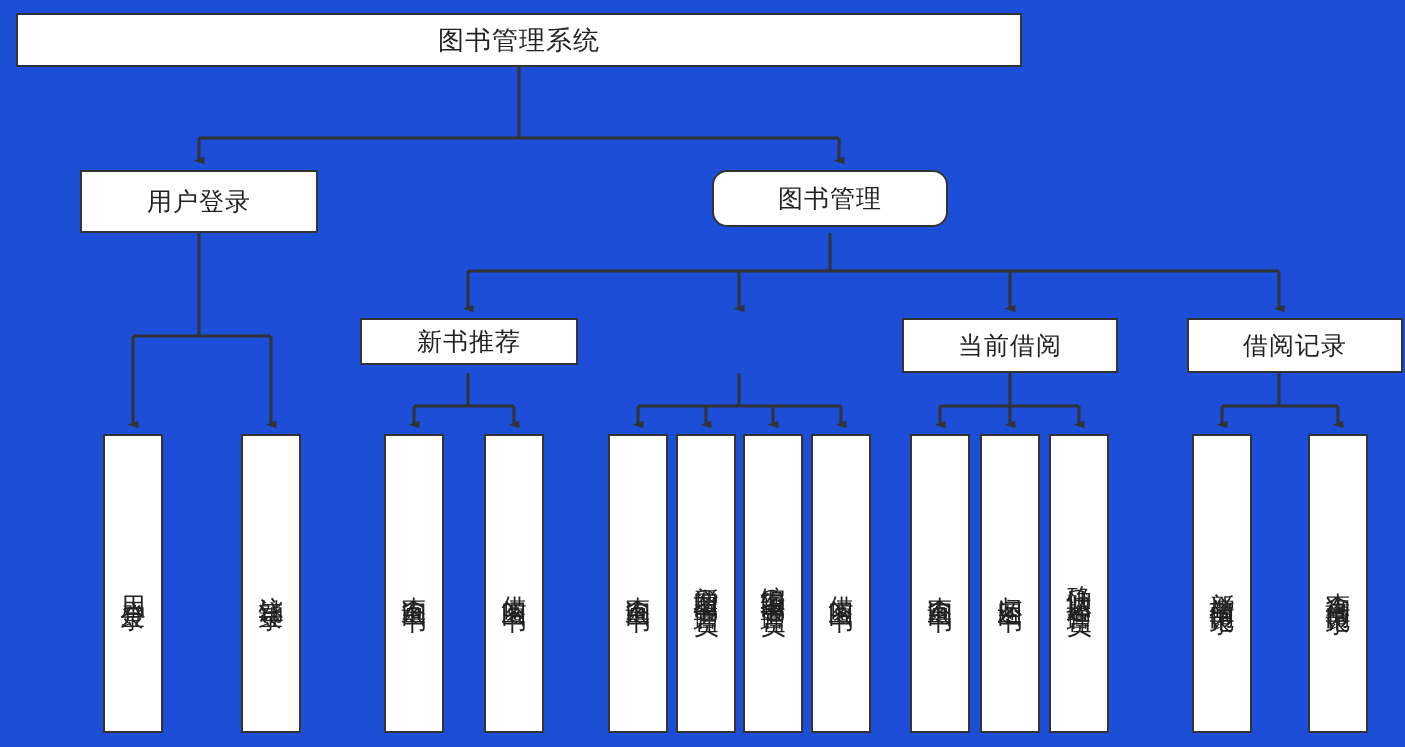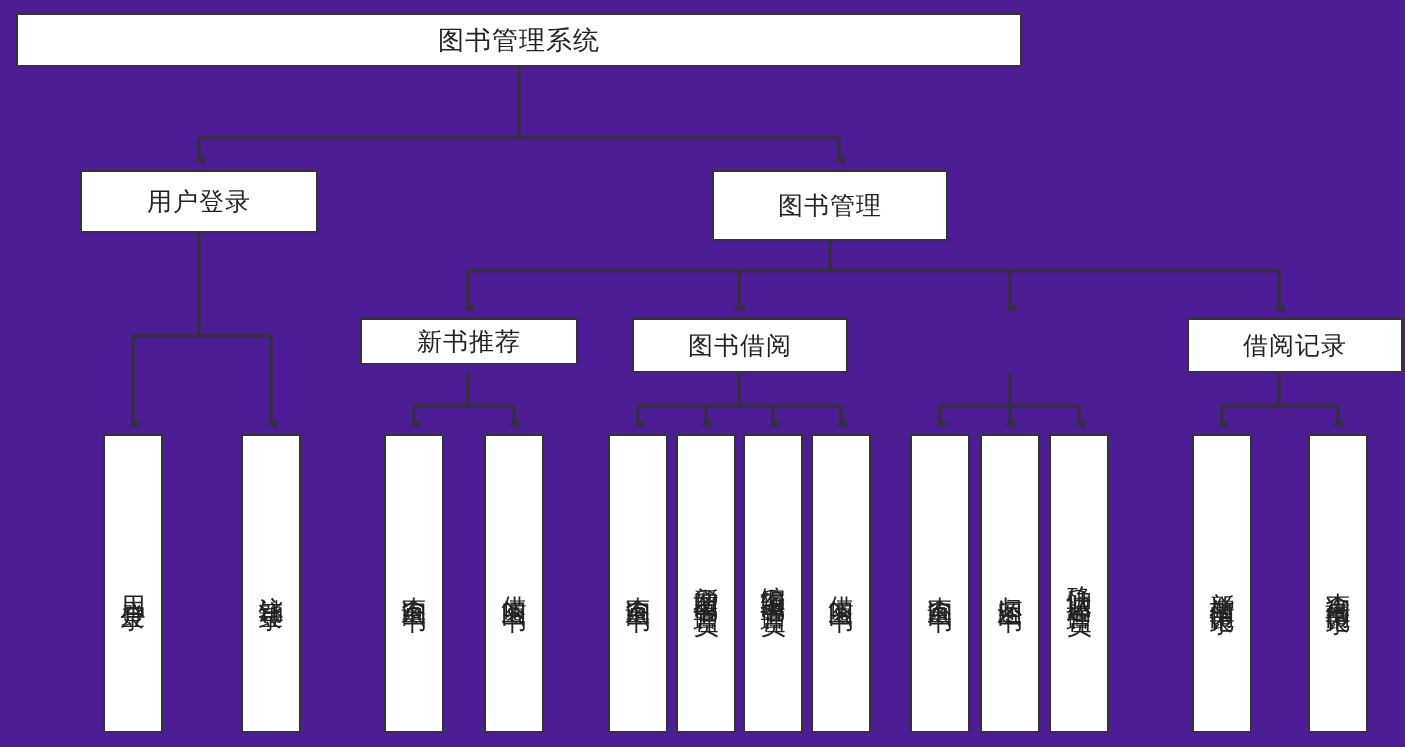--- a/index.html
+++ b/index.html
@@ -8,21 +8,21 @@
     padding: 0;
     background: #ffffff;
   }
   body {
     font-family: "DejaVu Sans", "Liberation Sans", sans-serif;
   }
   #diagram-root {
     position: relative;
     width: 1405px;
     height: 747px;
-    background: #4c1d95;
+    background: #1d4ed8;
     overflow: hidden;
   }
   #edges-layer {
     position: absolute;
     left: 0;
     top: 0;
     width: 1405px;
     height: 747px;
     pointer-events: none;
   }
@@ -133,29 +133,29 @@
     </g>
   </svg>
 
   <div class="node horiz root" style="left:16px; top:13px; width:1006px; height:54px;">
     <span class="node-label">图书管理系统</span>
   </div>
 
   <div class="node horiz" style="left:80px; top:170px; width:238px; height:63px;">
     <span class="node-label">用户登录</span>
   </div>
-  <div class="node horiz" style="left:712px; top:170px; width:236px; height:71px;">
+  <div class="node horiz" style="left:712px; top:170px; width:236px; height:57px;border-radius:15px;">
     <span class="node-label">图书管理</span>
   </div>
 
   <div class="node horiz" style="left:360px; top:318px; width:218px; height:47px;">
     <span class="node-label">新书推荐</span>
   </div>
-  <div class="node horiz" style="left:632px; top:318px; width:216px; height:55px;">
-    <span class="node-label">图书借阅</span>
+  <div class="node horiz" style="left:902px; top:318px; width:216px; height:55px;">
+    <span class="node-label">当前借阅</span>
   </div>
   <div class="node horiz" style="left:1171px; top:318px; width:216px; height:55px;margin-left:16px;">
     <span class="node-label">借阅记录</span>
   </div>
 
   <div class="node vert" style="left:103px; top:434px; width:60px; height:299px;">
     <span class="node-label">用户登录</span>
   </div>
   <div class="node vert" style="left:241px; top:434px; width:60px; height:299px;">
     <span class="node-label">注销登录</span>

